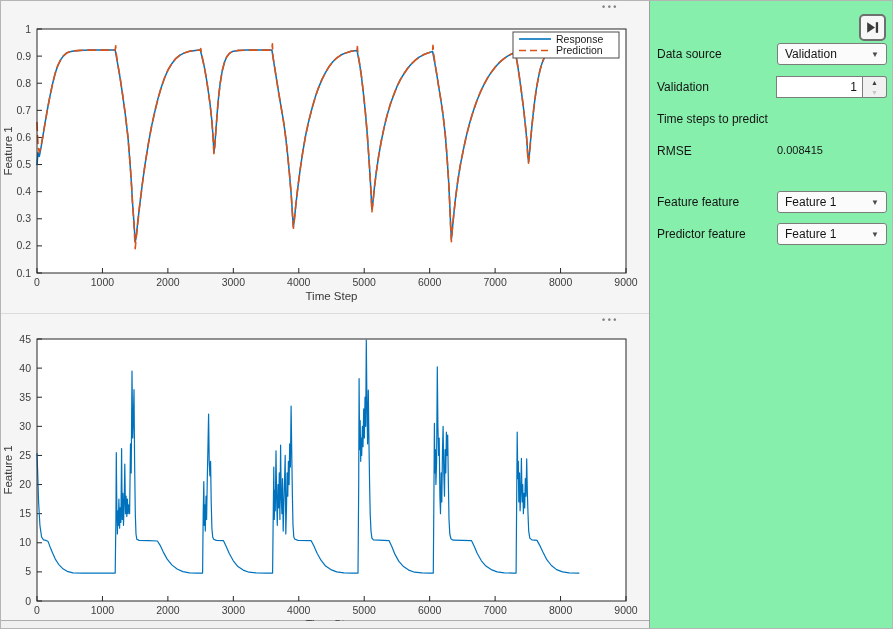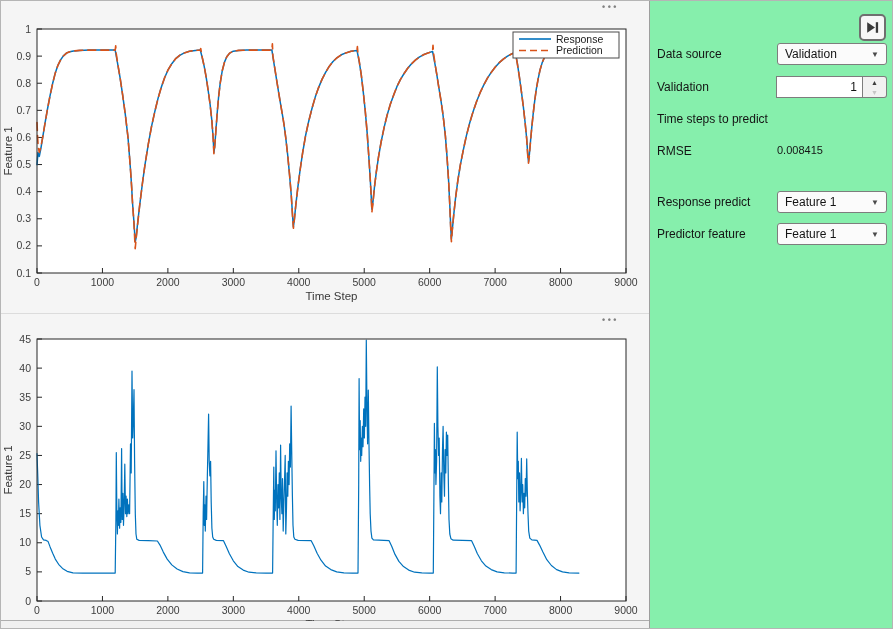--- a/index.html
+++ b/index.html
@@ -190,21 +190,21 @@
       <span class="lbl">Time steps to predict</span>
     </div>
 
     <div class="row" style="top:139px">
       <span class="lbl">RMSE</span>
       <span class="val">0.008415</span>
     </div>
 
 
     <div class="row" style="top:190px">
-      <span class="lbl">Response predict</span>
+      <span class="lbl">Feature feature</span>
       <div class="dropdown">
         <span>Feature 1</span>
         <span class="dd-arrow">▼</span>
       </div>
     </div>
 
     <div class="row" style="top:222px">
       <span class="lbl">Predictor feature</span>
       <div class="dropdown">
         <span>Feature 1</span>

